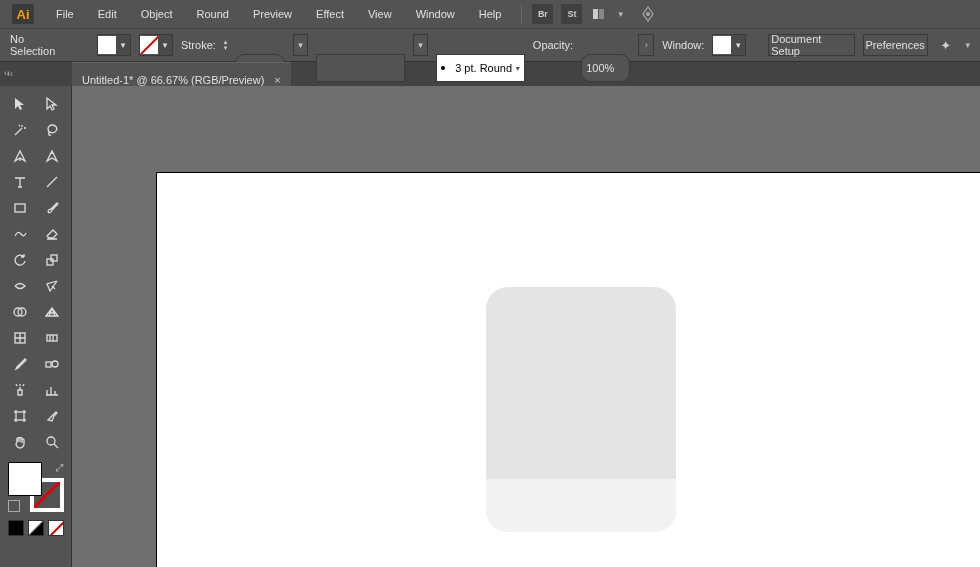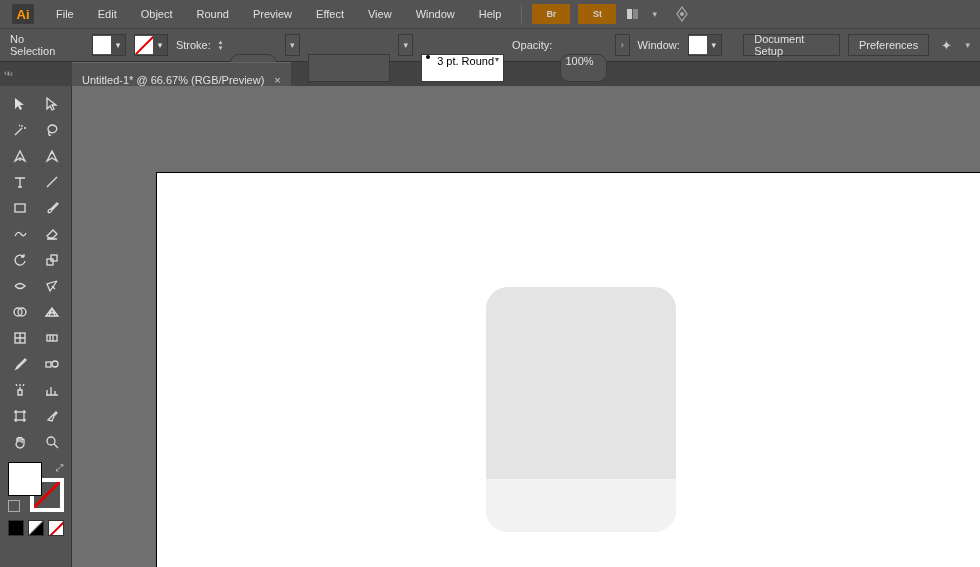--- a/index.html
+++ b/index.html
@@ -2,39 +2,39 @@
 <html><head>
 <meta charset="utf-8">
 <style>
 * { margin: 0; padding: 0; box-sizing: border-box; font-family: -apple-system, "Segoe UI", Tahoma, sans-serif; font-size: 11px; }
 body { width: 980px; height: 567px; background: #535353; color: #e0e0e0; overflow: hidden; }
 
 .menubar { height: 28px; background: #535353; display: flex; align-items: center; padding: 0 12px; gap: 4px; }
 .app-logo { width: 22px; height: 20px; background: #3a3a3a; color: #ff9a00; font-weight: bold; font-size: 13px; display: flex; align-items: center; justify-content: center; margin-right: 8px; border-radius: 2px; }
 .menu-item { padding: 4px 10px; color: #e0e0e0; cursor: pointer; }
 .menubar-sep { width: 1px; height: 18px; background: #6a6a6a; margin: 0 6px; }
-.menubar-icon { width: 38px; height: 20px; background: #a16207; display: flex; align-items: center; justify-content: center; color: #ccc; font-size: 9px; font-weight: bold; margin-right: 4px; cursor: pointer; }
+.menubar-icon { width: 21px; height: 20px; background: #404040; display: flex; align-items: center; justify-content: center; color: #ccc; font-size: 9px; font-weight: bold; margin-right: 4px; cursor: pointer; }
 .menubar-widget { width: 22px; height: 20px; display:flex; align-items:center; justify-content:center; cursor:pointer; color:#ccc; }
 .menu-chevron { margin-left: 2px; font-size: 9px; color:#bbb; }
 
 .controlbar { height: 34px; background: #535353; border-top: 1px solid #404040; border-bottom: 1px solid #333; display: flex; align-items: center; padding: 0 10px; gap: 8px; }
 .ctrl-label { color: #e0e0e0; font-size: 11px; }
 .ctrl-swatch { display: flex; align-items: center; border:1px solid #3a3a3a; }
 .swatch-white { width: 18px; height: 18px; background: #fff; }
 .swatch-nostroke { width: 18px; height: 18px; background: #fff; position: relative; overflow: hidden; }
 .swatch-nostroke::after { content:""; position:absolute; left:-3px; top:8px; width:26px; height:2px; background:#e30000; transform:rotate(-45deg); }
 .chevron-btn { width: 14px; height: 20px; display:flex; align-items:center; justify-content:center; font-size:9px; color:#ddd; cursor:pointer; background:#4a4a4a; }
-.ctrl-field { height: 28px; background: #535353; border: 1px solid #3a3a3a; display:flex; align-items:flex-start; padding: 0 4px; margin-top: 46px; }
+.ctrl-field { height: 28px; background: #535353; border: 1px solid #3a3a3a; display:flex; align-items:center; padding: 0 4px; margin-top: 46px; }
 .ctrl-field.w50 { width: 50px; border-radius: 9px; }
 .ctrl-field.w90 { width: 90px; }
 .ctrl-field.whitebg { background:#fff; color:#000; justify-content:space-between; }
 .ctrl-dot { width:4px; height:4px; border-radius:50%; background:#000; margin-right:6px; }
 .ctrl-mini-chevron { font-size:8px; color:#555; }
 .chevron-single { width: 16px; height:22px; background:#535353; border:1px solid #3a3a3a; display:flex; align-items:center; justify-content:center; font-size:9px; color:#ccc; cursor:pointer; }
-.btn { height: 22px; background: #535353; border: 1px solid #3a3a3a; color:#e0e0e0; padding: 0 10px; display:flex; align-items:center; cursor:pointer; }
+.btn { height: 22px; background: #535353; border: 1px solid #3a3a3a; color:#e0e0e0; padding: 0 2px; display:flex; align-items:center; cursor:pointer; }
 .star-icon { width:20px; height:20px; display:flex; align-items:center; justify-content:center; font-size:13px; color:#ccc; cursor:pointer; }
 .stroke-stepper { display:flex; flex-direction:column; gap:0; }
 .stroke-stepper span { font-size:7px; line-height:6px; color:#ccc; cursor:pointer; }
 
 .tabstrip { height: 24px; background: #434343; display:flex; align-items:stretch; padding-left:4px; }
 .panel-collapse { width: 20px; display:flex; align-items:center; justify-content:center; color:#bbb; font-size:9px; cursor:pointer; margin-left:-4px; }
 .tools-collapse { position:absolute; left:4px; top:68px; font-size:9px; color:#bbb; cursor:pointer; }
 .doc-tab { background:#535353; padding:0 10px; display:flex; align-items:flex-end; gap:10px; color:#e0e0e0; border-top:1px solid #666; margin-left:52px; }
 .doc-tab .close { font-size:11px; color:#ccc; cursor:pointer; }
 

